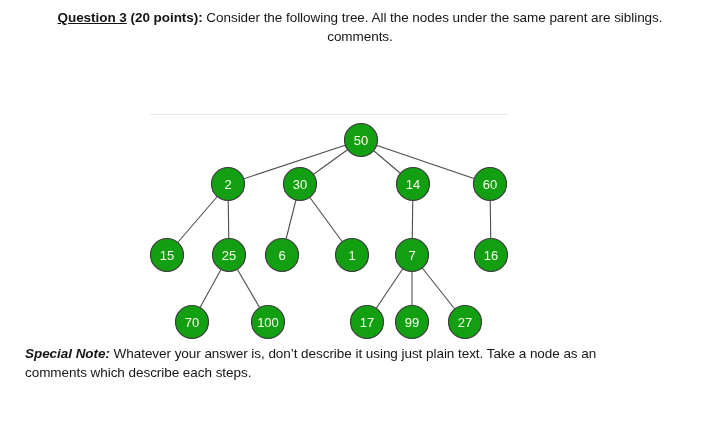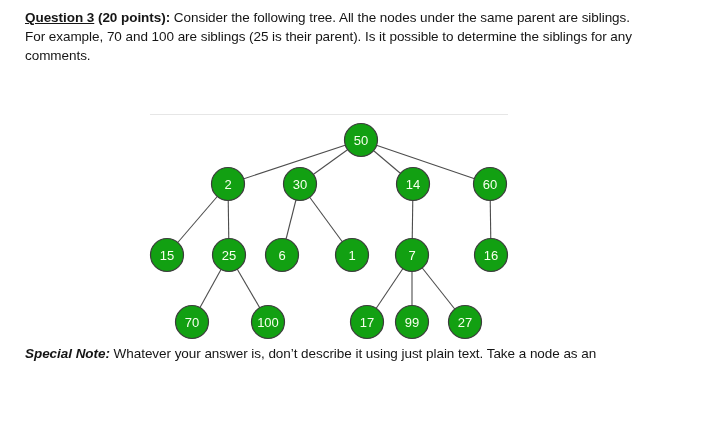--- a/index.html
+++ b/index.html
@@ -19,42 +19,41 @@
     position: absolute;
     left: 25px;
     font-size: 13.5px;
     line-height: 19px;
     letter-spacing: -0.05px;
   }
   .textblock .line { white-space: nowrap; }
   .b { font-weight: 700; }
   .u { text-decoration: underline; }
   .i { font-style: italic; }
-  .question { top: 8px; width: 670px; }
+  .question { top: 8px; width: 670px; text-align: center; }
   .special-note { top: 344px; width: 670px; }
   .figure-top-rule {
     position: absolute;
     left: 150px;
     top: 114px;
     width: 358px;
     height: 1px;
     background: #e6e6e6;
   }
   svg.tree {
     position: absolute;
     left: 0;
     top: 0;
   }
 </style>
 </head>
 <body>
 
 <div class="textblock question">
   <div class="line"><span class="b u">Question 3</span><span class="b"> (20 points):</span><span> Consider the following tree. All the nodes under the same parent are siblings.</span></div>
-  <div class="line">For example, 70 and 100 are siblings (25 is their parent). Is it possible to determine the siblings for any</div>
   <div class="line">comments.</div>
 </div>
 
 <div class="figure-top-rule"></div>
 
 <svg class="tree" width="704" height="431" viewBox="0 0 704 431">
     <line x1="361" y1="140" x2="228" y2="184" stroke="#4d4d4d" stroke-width="1.1"></line>
     <line x1="361" y1="140" x2="300" y2="184" stroke="#4d4d4d" stroke-width="1.1"></line>
     <line x1="361" y1="140" x2="413" y2="184" stroke="#4d4d4d" stroke-width="1.1"></line>
     <line x1="361" y1="140" x2="490" y2="184" stroke="#4d4d4d" stroke-width="1.1"></line>
@@ -130,13 +129,14 @@
       <text x="412" y="322" dy="4.6" text-anchor="middle" fill="#f8ffee" font-size="13" font-family="&quot;Liberation Sans&quot;, sans-serif">99</text>
     </g>
     <g>
       <circle cx="465" cy="322" r="16.5" fill="#12a012" stroke="#3c3c3c" stroke-width="1.2"></circle>
       <text x="465" y="322" dy="4.6" text-anchor="middle" fill="#f8ffee" font-size="13" font-family="&quot;Liberation Sans&quot;, sans-serif">27</text>
     </g>
   </svg>
 
 <div class="textblock special-note">
   <div class="line"><span class="b i">Special Note:</span><span> Whatever your answer is, don’t describe it using just plain text. Take a node as an</span></div>
+  <div class="line">comments which describe each steps.</div>
 </div>
 
 </body></html>

